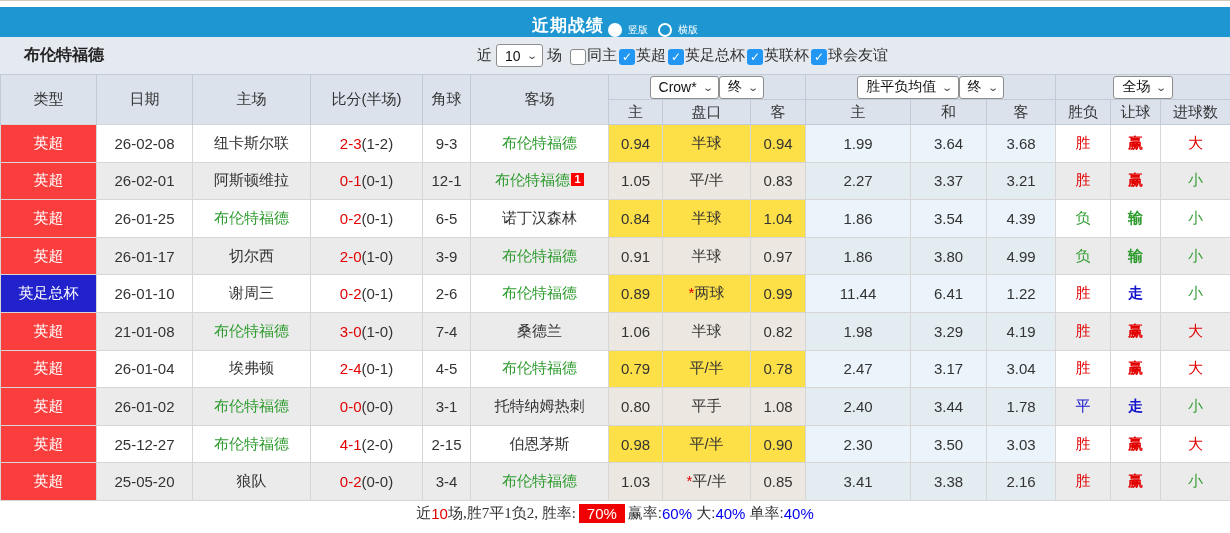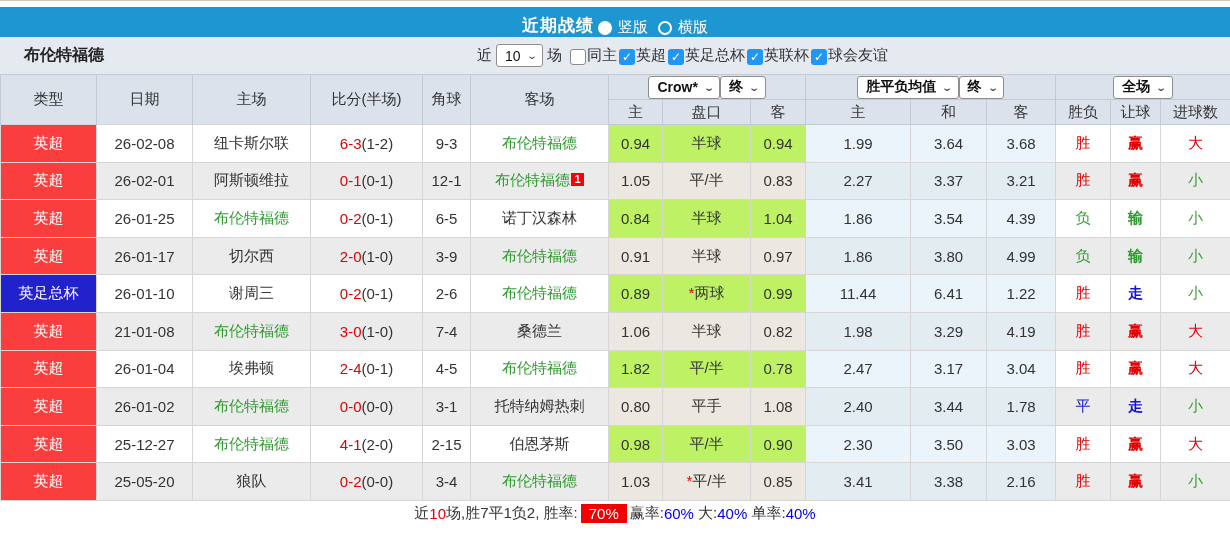--- a/index.html
+++ b/index.html
@@ -9,21 +9,21 @@
     background:#ffffff;color:#333;
     -webkit-font-smoothing:antialiased;
   }
   .topstrip{height:7px;background:#ffffff;border-top:1px solid #cfc9b6;box-sizing:border-box;}
   
   .topbar{
     height:30px;background:#1d96d2;display:flex;align-items:flex-end;justify-content:center;
     color:#fff;gap:4px;
   }
   .topbar .title{font-size:17px;font-weight:bold;letter-spacing:1px;}
-  .radio-group{display:flex;align-items:center;gap:10px;font-size:15px;}
+  .radio-group{display:flex;align-items:center;gap:10px;font-size:10px;}
   .radio{width:14px;height:14px;border-radius:50%;box-sizing:border-box;display:inline-block;cursor:pointer;}
   .radio.sel{background:#ffffff;}
   .radio.unsel{border:2.5px solid #ffffff;background:transparent;}
   .radio-item{display:flex;align-items:center;gap:6px;cursor:pointer;}
   
   .filterbar{
     height:37px;background:#e5e9f0;display:flex;align-items:center;box-sizing:border-box;
     font-size:15px;
   }
   .teamname{font-weight:bold;font-size:16px;color:#222;margin-left:24px;}
@@ -41,23 +41,23 @@
   .cb-item{display:flex;align-items:flex-end;gap:1px;cursor:pointer;}
   
   table{border-collapse:collapse;table-layout:fixed;width:1230px;}
   th,td{padding:0;text-align:center;overflow:hidden;white-space:nowrap;box-sizing:border-box;}
   thead th{
     background:#dbe2ec;border:1px solid #c2cad6;font-weight:normal;font-size:15px;color:#333;
   }
   thead tr.hdr1 th{height:25px;border-bottom:none;}
   thead tr.hdr2 th{height:25px;font-size:15px;}
   thead th.span2{height:50px;margin-top:8px;}
-  .ddwrap{display:flex;align-items:center;justify-content:center;gap:0;font-weight:bold;}
+  .ddwrap{display:flex;align-items:center;justify-content:center;gap:0;}
   tbody td{border:1px solid #d6d6d6;font-size:15px;height:37.6px;background:#fff;}
-  tbody td.c-odds{background:#bef264;}
+  tbody td.c-odds{background:#fde047;}
   tbody td.c-avg{background:#eaf4fa;}
   tbody tr:nth-child(even) td{background:#ebebeb;}
   tbody tr:nth-child(even) td.c-odds{background:#ece8e1;}
   tbody tr:nth-child(even) td.c-avg{background:#e3ecf1;}
   td.type-red{background:#fa3e3e !important;color:#fff;}
   td.type-blue{background:#2222cc !important;color:#fff;}
   .t-green{color:#2e9b2e;}
   .t-red{color:#e30000;}
   .t-blue{color:#1414cc;}
   .t-dark{color:#333;}
@@ -195,21 +195,21 @@
         <th>胜负</th>
         <th>让球</th>
         <th>进球数</th>
       </tr>
   </thead>
   <tbody id="rows">
       <tr>
         <td class="type-red">英超</td>
         <td>26-02-08</td>
         <td class="t-dark">纽卡斯尔联</td>
-        <td><span class="t-red">6-3</span><span class="t-dark">(1-2)</span></td>
+        <td><span class="t-red">2-3</span><span class="t-dark">(1-2)</span></td>
         <td>9-3</td>
         <td class="t-green">布伦特福德</td>
         <td class="c-odds">0.94</td>
         <td class="c-odds"><span class="t-dark">半球</span></td>
         <td class="c-odds">0.94</td>
         <td class="c-avg">1.99</td>
         <td class="c-avg">3.64</td>
         <td class="c-avg">3.68</td>
         <td class="t-red">胜</td>
         <td class="t-red bold">赢</td>
@@ -300,21 +300,21 @@
         <td class="t-red bold">赢</td>
         <td class="t-red">大</td>
       </tr>
       <tr>
         <td class="type-red">英超</td>
         <td>26-01-04</td>
         <td class="t-dark">埃弗顿</td>
         <td><span class="t-red">2-4</span><span class="t-dark">(0-1)</span></td>
         <td>4-5</td>
         <td class="t-green">布伦特福德</td>
-        <td class="c-odds">1.82</td>
+        <td class="c-odds">0.79</td>
         <td class="c-odds"><span class="t-dark">平/半</span></td>
         <td class="c-odds">0.78</td>
         <td class="c-avg">2.47</td>
         <td class="c-avg">3.17</td>
         <td class="c-avg">3.04</td>
         <td class="t-red">胜</td>
         <td class="t-red bold">赢</td>
         <td class="t-red">大</td>
       </tr>
       <tr>
@@ -367,21 +367,21 @@
         <td class="t-red">胜</td>
         <td class="t-red bold">赢</td>
         <td class="t-green">小</td>
       </tr>
     </tbody>
 </table>
 
 <div class="footer" id="footer">
     <span style="white-space: pre;">近</span>
     <span class="seg-red" style="white-space: pre;">10</span>
-    <span style="white-space: pre;">场,胜7平1负2, 胜率:</span>
+    <span style="white-space: pre; font-family: Liberation Serif, serif;">场,胜7平1负2, 胜率:</span>
     <span class="seg-badge" style="white-space: pre;">70%</span>
     <span style="white-space: pre;">赢率:</span>
     <span class="seg-blue" style="white-space: pre;">60%</span>
     <span style="white-space: pre;"> 大:</span>
     <span class="seg-blue" style="white-space: pre;">40%</span>
     <span style="white-space: pre;"> 单率:</span>
     <span class="seg-blue" style="white-space: pre;">40%</span>
   </div>
 
 </body></html>

